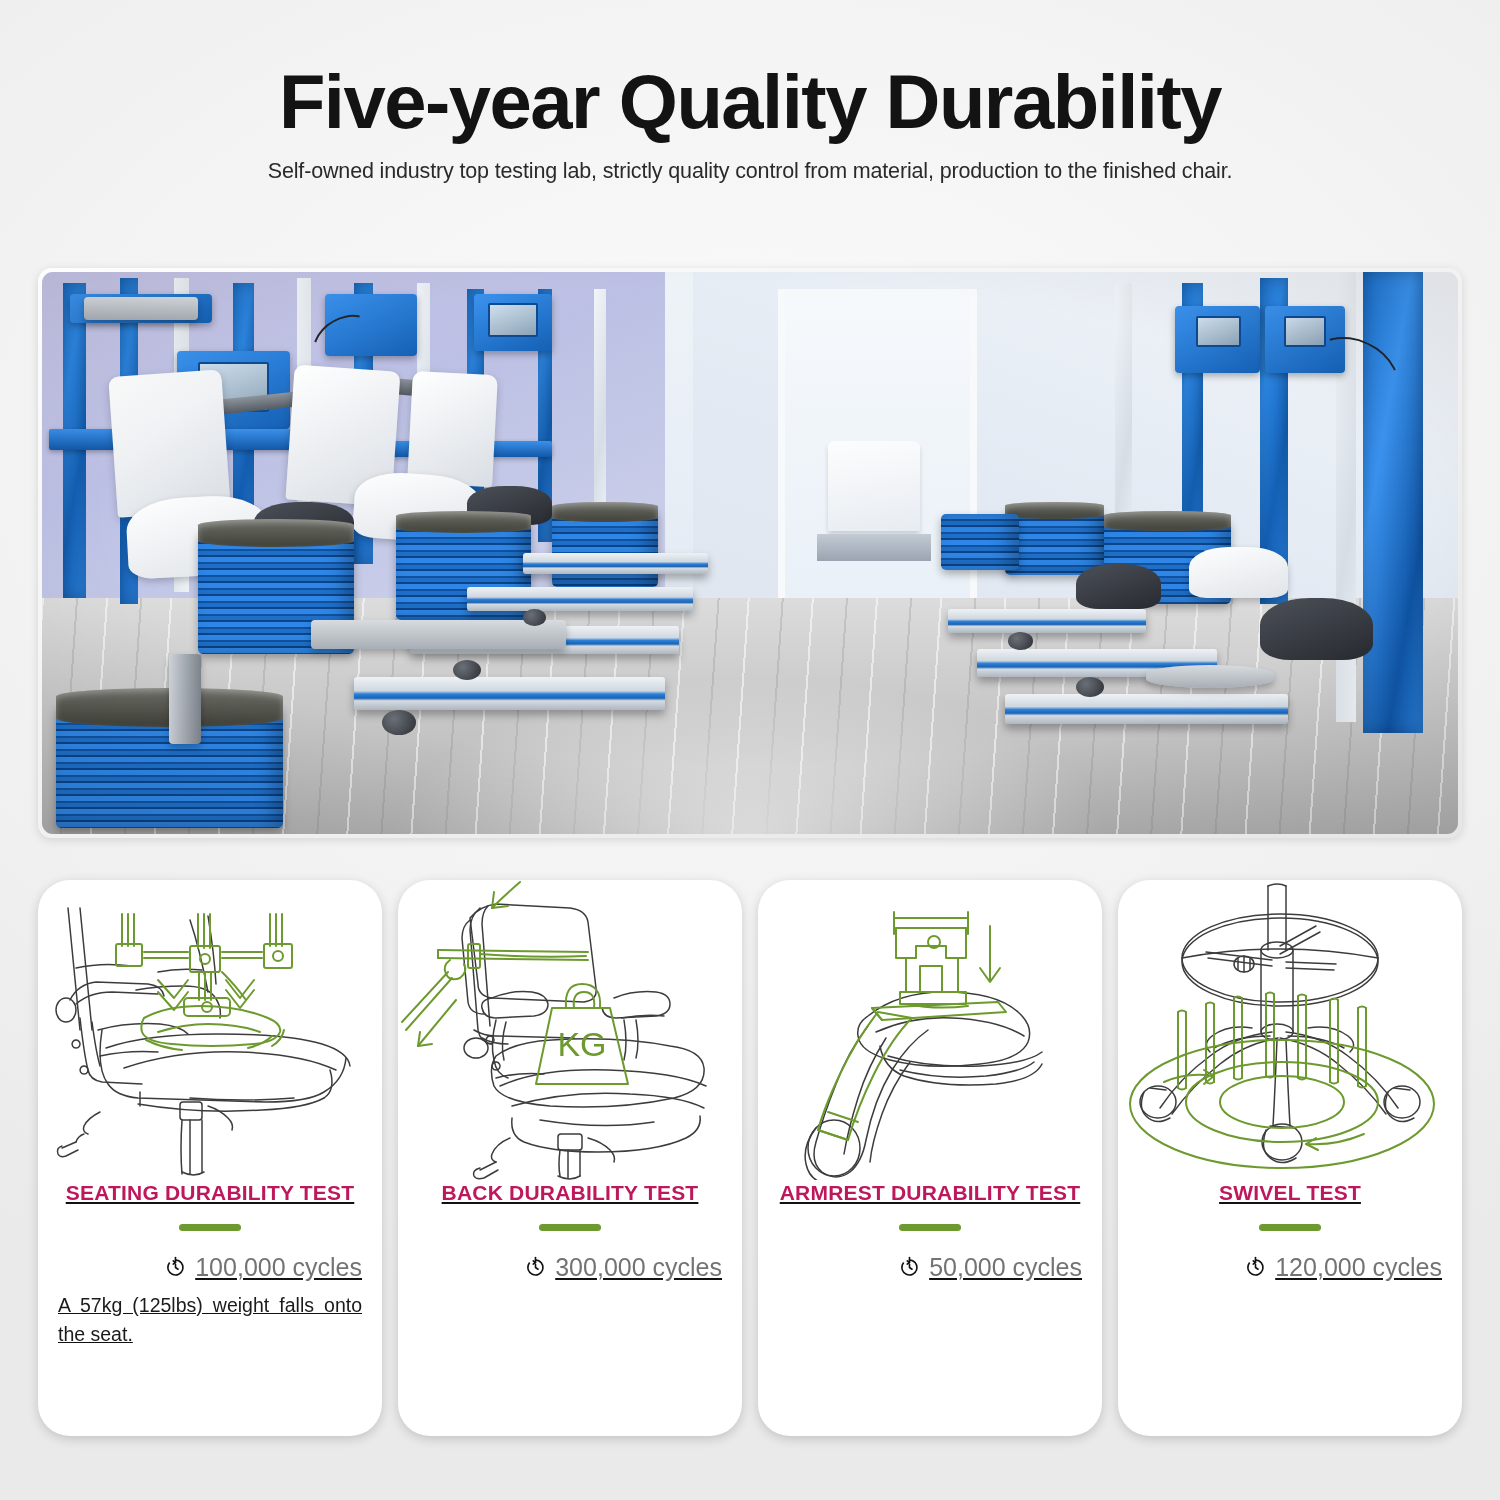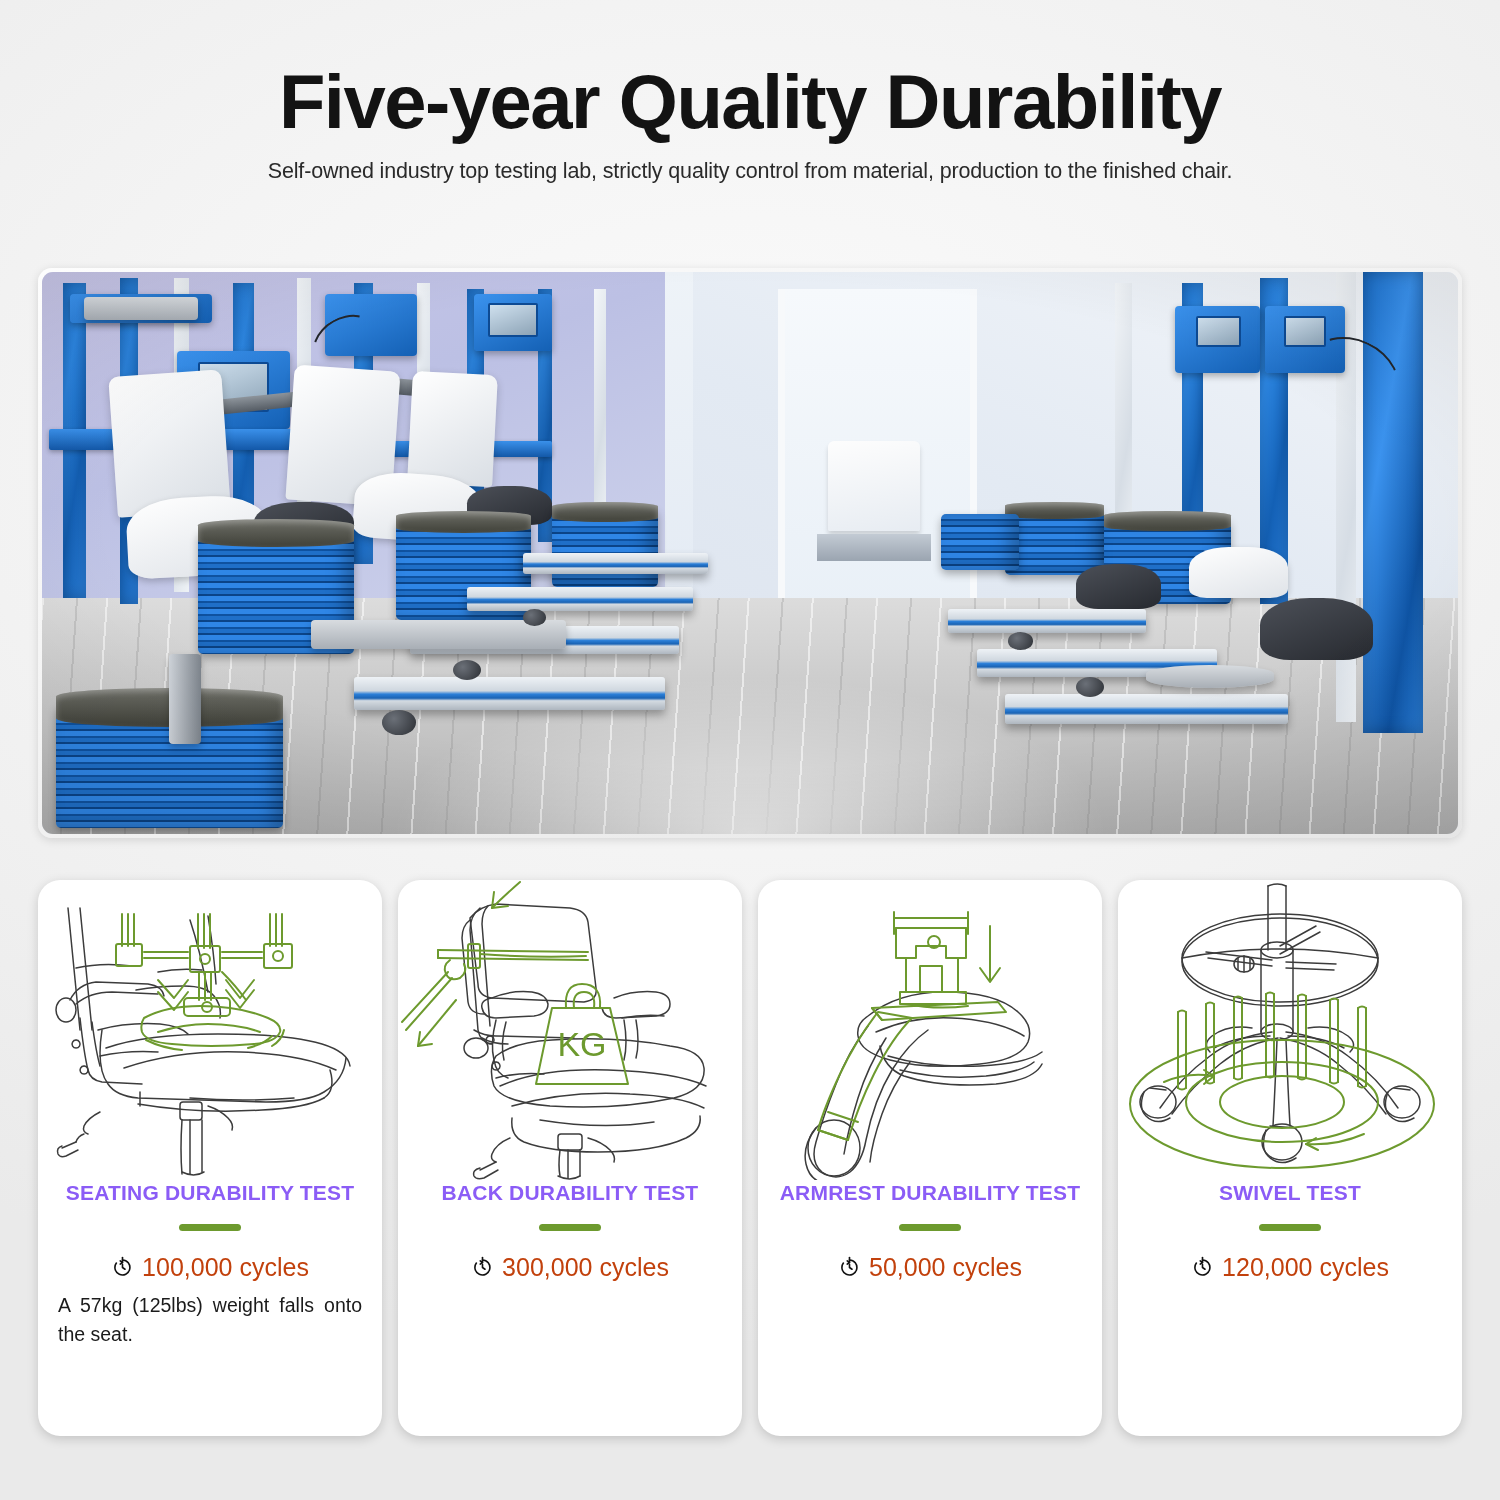--- a/index.html
+++ b/index.html
@@ -189,58 +189,59 @@
   .cards {
     position:absolute;
     left:38px; top:880px;
     width:1424px; height:556px;
     display:flex;
     gap:16px;
   }
   .card {
     flex:1 1 0;
     background:#fff;
-    border-radius:22px;
+    border-radius:32px;
     box-shadow:0 3px 11px rgba(0,0,0,.17);
     display:flex;
     flex-direction:column;
     overflow:hidden;
     position:relative;
+    text-decoration:underline;
   }
   .card-illus {
     height:300px;
     position:relative;
     flex:none;
   }
   .card-illus svg { display:block; width:100%; height:100%; }
 
   .card-body {
     padding:0 20px 20px;
     text-align:center;
   }
   .card-title {
     font-size:21px;
     font-weight:bold;
     letter-spacing:.2px;
-    color:#8b5cf6;
+    color:#be185d;
     line-height:1.2;
     white-space:nowrap;
   }
   .divider {
     width:62px; height:7px;
     border-radius:4px;
     margin:19px auto 0;
   }
   .cycles {
     margin-top:22px;
     font-size:25px;
-    color:#c2410c;
+    color:#737373;
     display:flex;
     align-items:center;
-    justify-content:center;
+    justify-content:flex-end;
     gap:8px;
     white-space:nowrap;
   }
   .cycles svg { display:block; }
   .desc {
     margin-top:9px;
     font-size:19.5px;
     line-height:1.47;
     color:#1b1b1b;
     text-align:justify;

